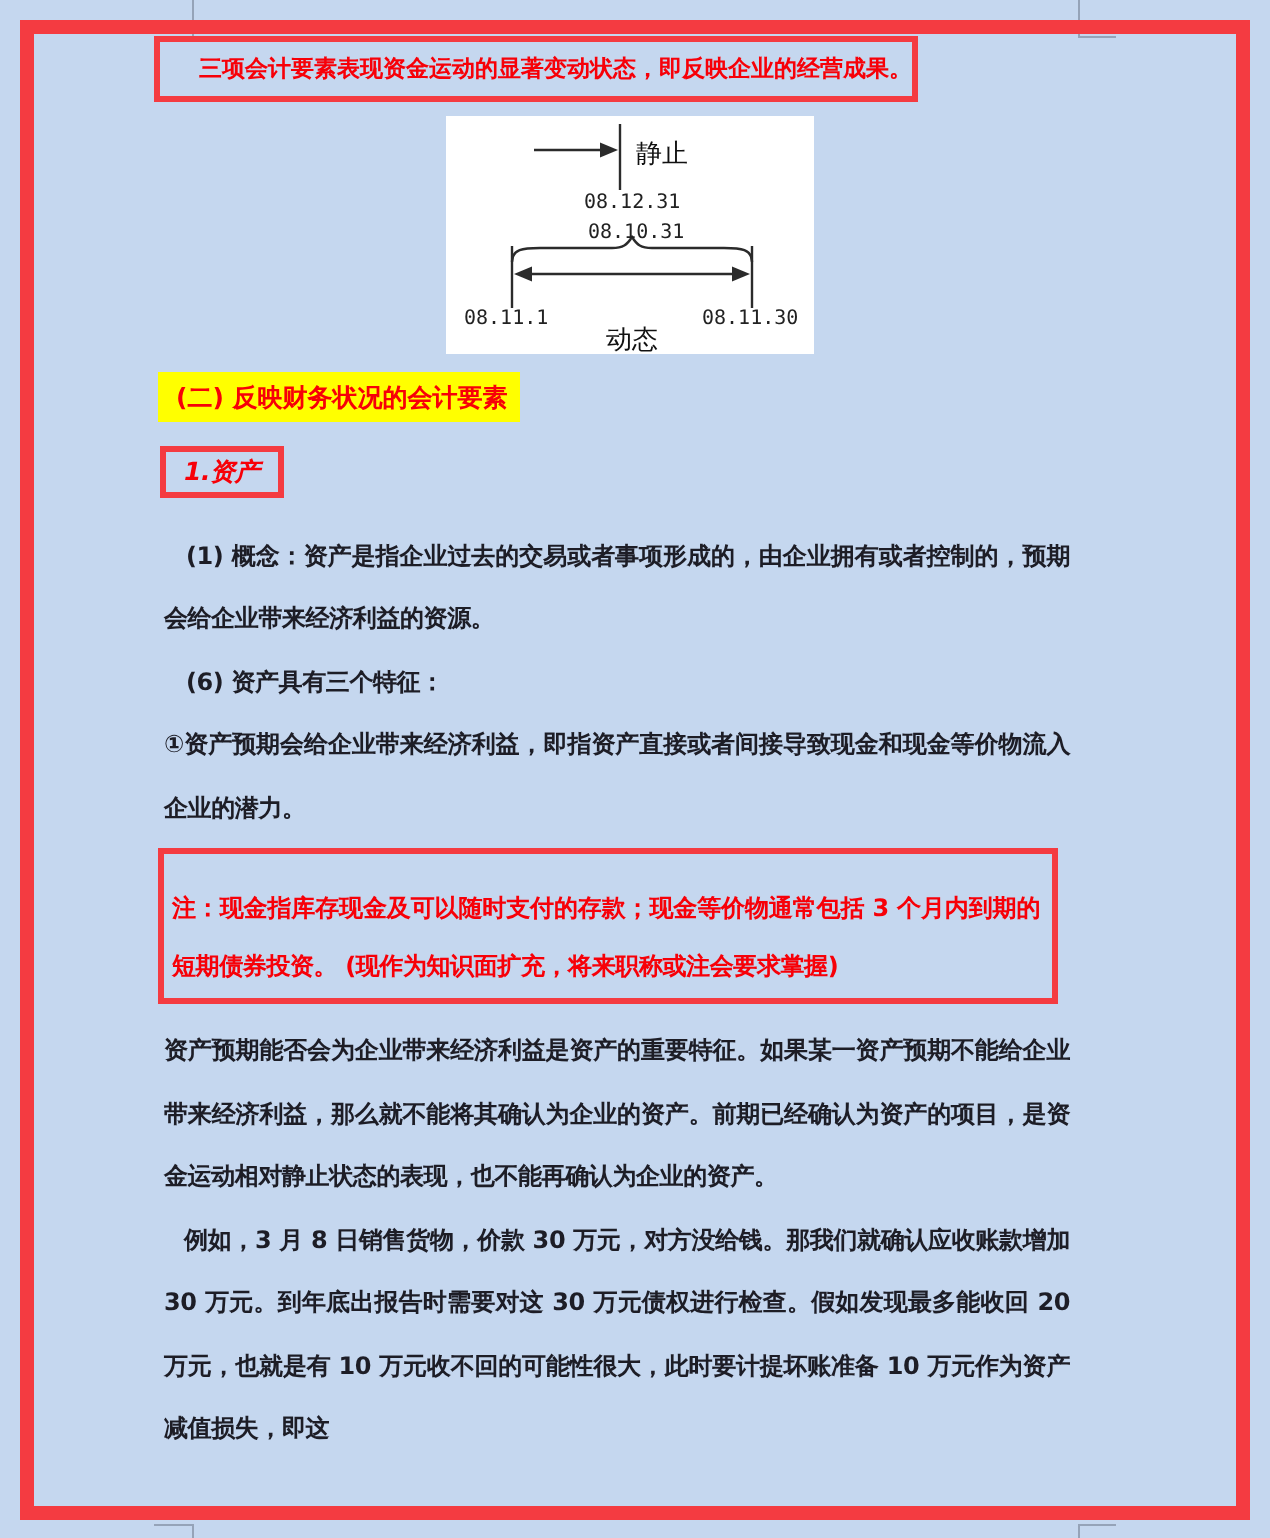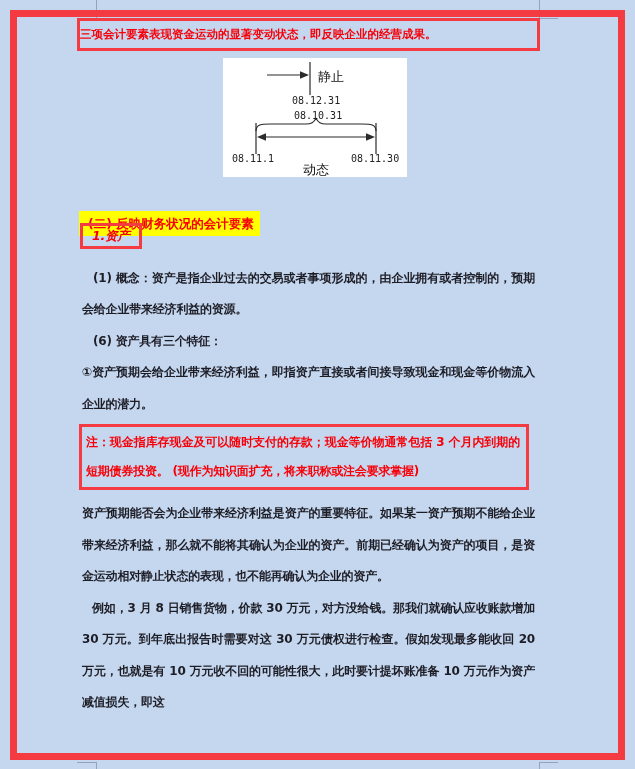--- a/index.html
+++ b/index.html
@@ -11,55 +11,55 @@
     width:635px;height:769px;position:relative;overflow:hidden;
     background:var(--bg);
     font-family:"DejaVu Sans",sans-serif;
   }
   .crop-mark{position:absolute;background:var(--mark);}
   .page-border{
     position:absolute;left:10px;top:10px;width:615px;height:750px;
     border:7px solid var(--red-border);box-sizing:border-box;
   }
   .callout{
-    position:absolute;left:77px;top:18px;width:463px;height:33px;
+    position:absolute;left:77px;top:18px;width:382px;height:33px;
     border:3px solid var(--red-border);box-sizing:border-box;
-    display:flex;align-items:center;justify-content:flex-start;
+    display:flex;align-items:center;justify-content:flex-end;
     color:var(--red-text);font-weight:700;font-size:11.5px;white-space:nowrap;
   }
   .diagram{
     position:absolute;left:223px;top:58px;width:184px;height:119px;
     background:var(--white);
   }
   .section-heading{
     position:absolute;left:79px;top:186px;width:181px;height:25px;
     background:var(--yellow);color:var(--red-text);
     font-weight:700;font-size:12.5px;line-height:25px;
-    padding-left:9px;box-sizing:border-box;white-space:nowrap;margin-top:25px;
+    padding-left:9px;box-sizing:border-box;white-space:nowrap;
   }
   .body-text{
     position:absolute;left:82px;top:215px;width:453px;
     font-size:12px;font-weight:700;color:var(--ink);
     line-height:31.5px;letter-spacing:-0.2px;
     text-align:justify;word-break:break-all;
   }
   .body-text p{margin:0;}
   p.indent1{text-indent:11px;}
   p.indent2{text-indent:10px;}
   p.mt10{margin-top:10px;}
   p.mt8{margin-top:8px;}
   .asset-box{
     display:inline-block;margin:8px 0 0 -2px;
     border:3px solid var(--red-border);
     color:var(--red-text);font-size:12.5px;line-height:20px;padding:0 9px;font-style:italic;
   }
   .note-box{
     margin:4px 0 0 -3px;width:450px;box-sizing:border-box;
     border:3px solid var(--red-border);
-    color:var(--red-text);line-height:29px;padding:1px 6px 1px 4px;
+    color:var(--red-text);line-height:29px;padding:13px 6px 1px 4px;
     text-align:justify;word-break:break-all;
   }
   svg text{user-select:none;}
 </style>
 </head>
 <body>
 
 <div class="crop-mark" style="left:96px;top:0;width:1px;height:18px"></div>
 <div class="crop-mark" style="left:539px;top:0;width:1px;height:18px"></div>
 <div class="crop-mark" style="left:539px;top:18px;width:19px;height:1px"></div>

